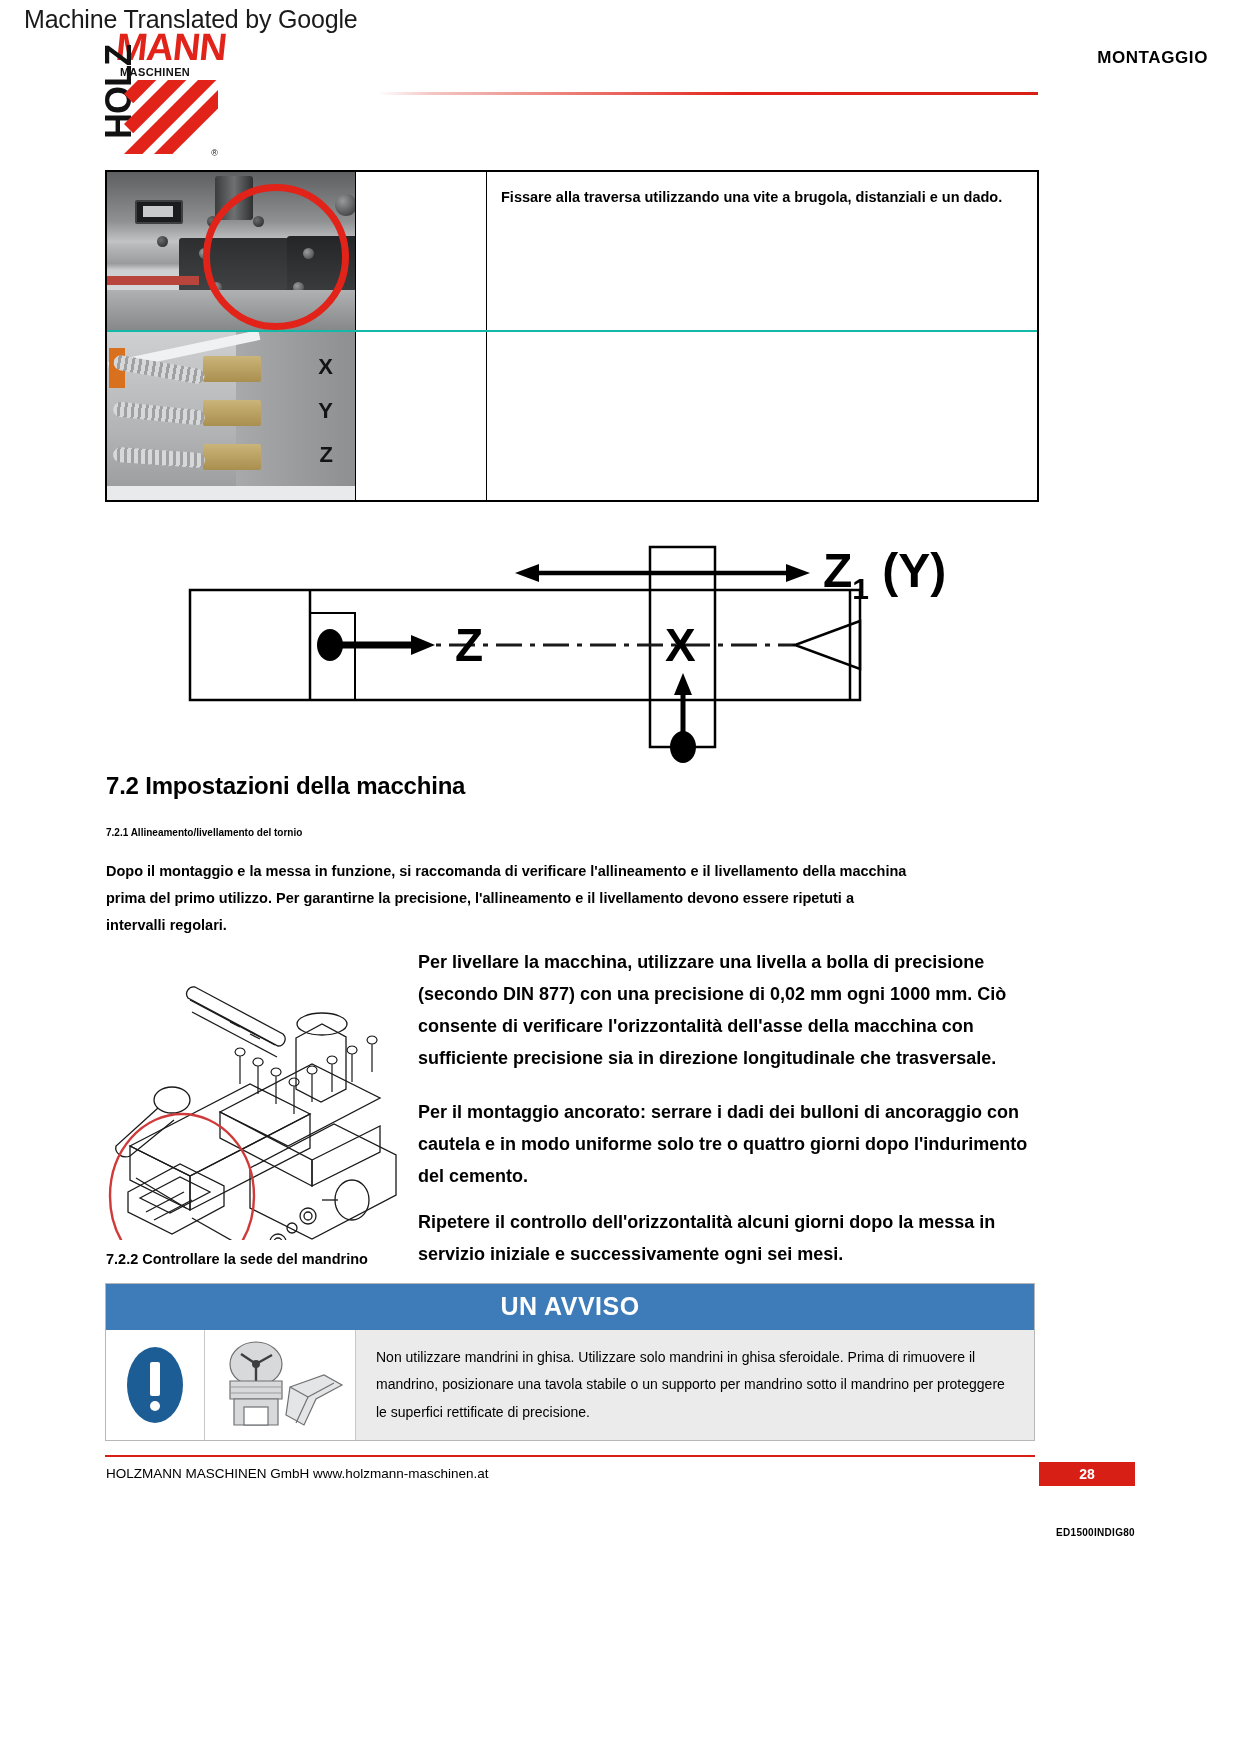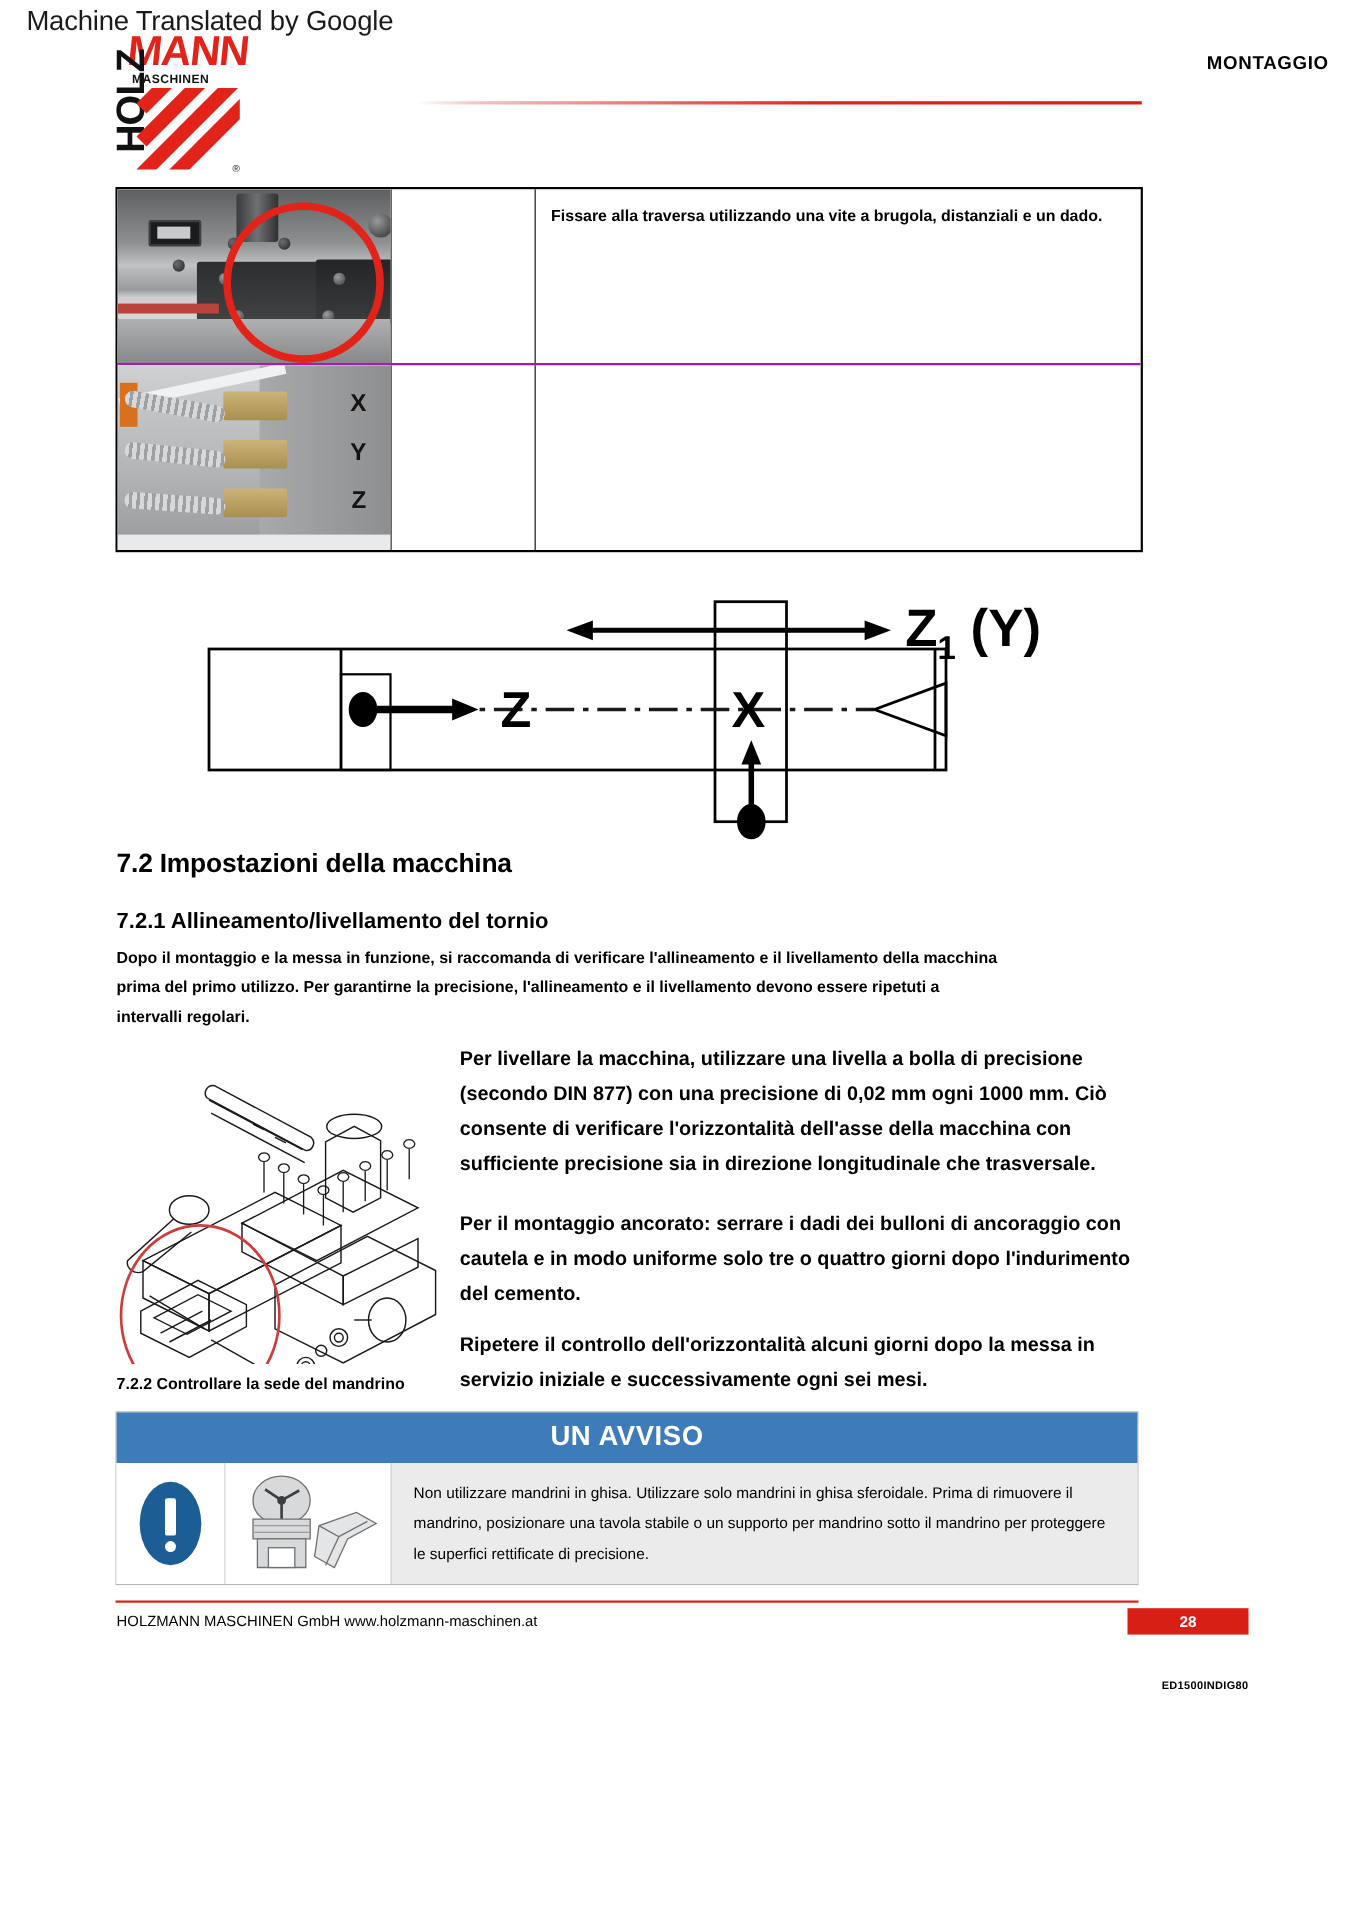--- a/index.html
+++ b/index.html
@@ -79,21 +79,21 @@
     background:linear-gradient(to right,#ffffff 0%,#f3c7c4 8%,#e2231a 55%,#d81f16 100%);
   }
 
   
   .tbl{
     position:absolute;left:105px;top:170px;
     width:930px;
     border:2px solid #000;
     border-collapse:collapse;
   }
-  .tbl .row{display:flex;border-bottom:2px solid #a21caf;}
+  .tbl .row{display:flex;border-bottom:2px solid #14b8a6;}
   .tbl .row.last{border-bottom:none;}
   .cell-img{
     width:248px;min-height:158px;
     border-right:1px solid #000;
     position:relative;overflow:hidden;
     background:#fff;
     flex:0 0 248px;
   }
   .cell-gap{
     width:130px;flex:0 0 130px;
@@ -152,21 +152,21 @@
   }
   .diagram svg{display:block;}
 
   
   .h2{
     position:absolute;left:106px;top:772px;
     font-size:24px;font-weight:bold;letter-spacing:-0.2px;
   }
   .h3a{
     position:absolute;left:106px;top:827px;
-    font-size:20px;font-weight:bold;text-align:center;
+    font-size:10px;font-weight:bold;text-align:center;
   }
   .para-intro{
     position:absolute;left:106px;top:858px;width:805px;
     font-size:14.5px;font-weight:bold;line-height:1.85;
   }
 
   
   .illus{
     position:absolute;left:100px;top:950px;
     width:300px;height:290px;
@@ -231,21 +231,21 @@
   .ftr-rule{
     position:absolute;left:105px;top:1455px;
     width:930px;height:2px;background:#d81f16;
   }
   .ftr-left{
     position:absolute;left:106px;top:1466px;
     font-size:13.5px;font-weight:normal;
   }
   .ftr-badge{
     position:absolute;right:105px;top:1462px;
-    width:110px;height:24px;background:#d81f16;
+    width:96px;height:24px;background:#d81f16;
     color:#fff;font-size:14px;font-weight:bold;
     display:flex;align-items:center;justify-content:center;
   }
   .ftr-code{
     position:absolute;right:105px;top:1527px;
     font-size:10px;font-weight:bold;letter-spacing:0.3px;
   }
 </style>
 </head>
 <body>

